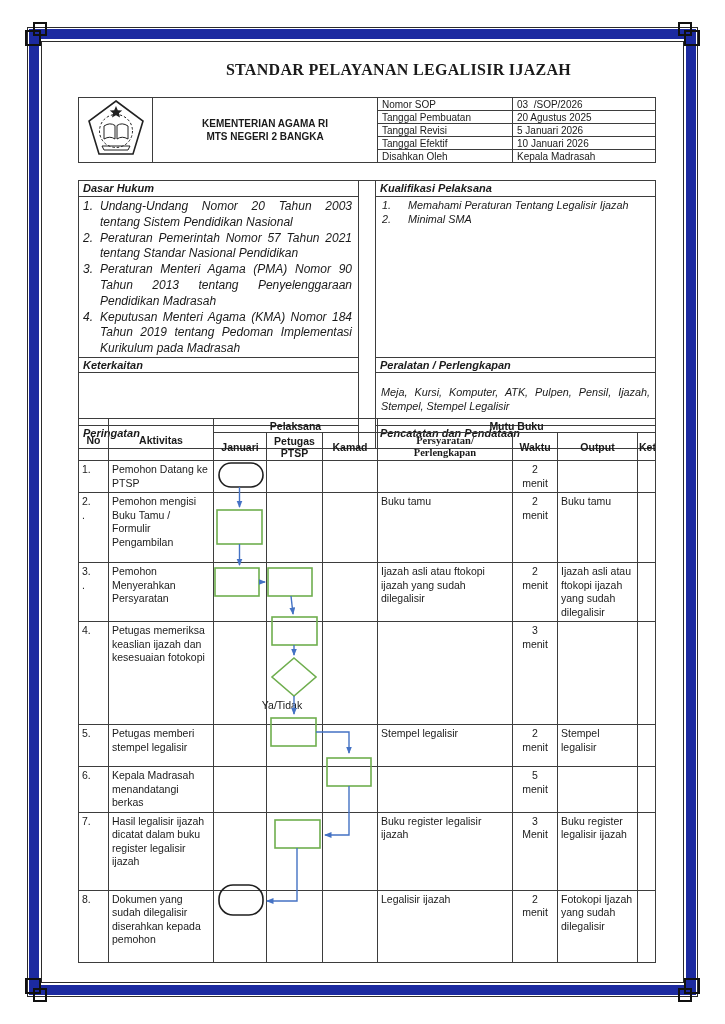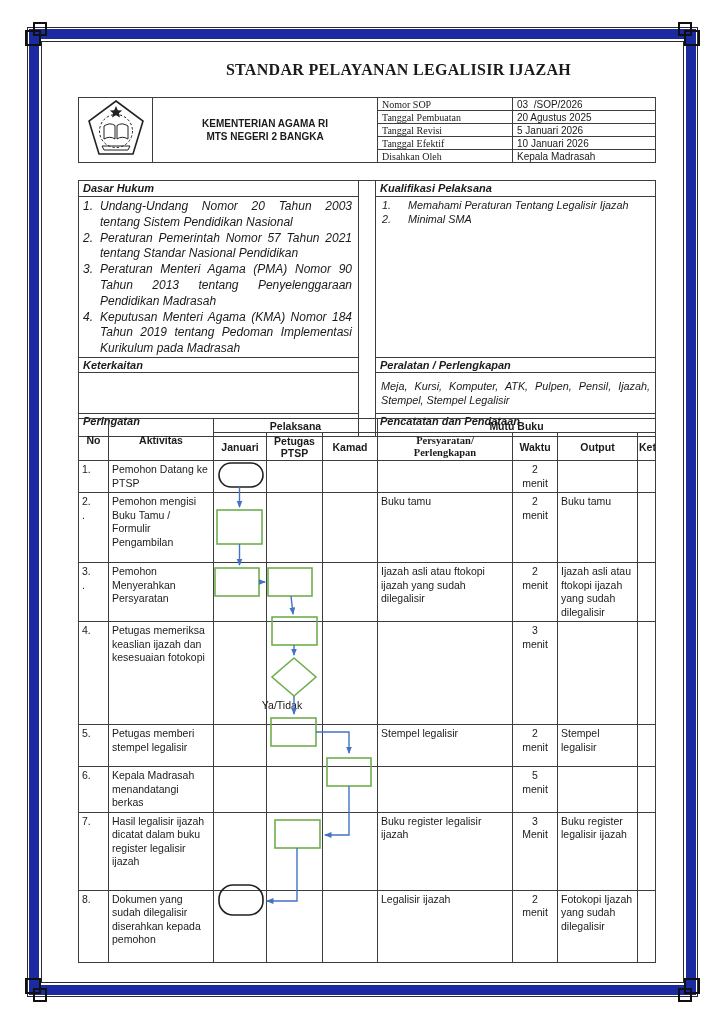--- a/index.html
+++ b/index.html
@@ -23,40 +23,40 @@
     font-family:"Liberation Serif",serif;font-weight:bold;font-size:16px;letter-spacing:.3px;margin-left:36px;}
 
   table{border-collapse:collapse;table-layout:fixed;}
   td,th{border:1px solid var(--line-dark);overflow:hidden;}
 
   
   #header-table{position:absolute;left:78px;top:97px;width:577px;}
   #header-table td{font-size:10px;padding:0 4px;vertical-align:middle;}
   .logo-cell{text-align:center;}
   .org-cell{text-align:center;font-weight:bold;font-size:10.5px;line-height:13px;}
-  .meta-label{height:13px;font-family:Liberation Serif, serif;}
+  .meta-label{height:13px;}
   .meta-value{white-space:pre;}
 
   
   #sop-band{position:absolute;left:78px;top:162px;width:577px;height:18px;
     border:1px solid var(--line-dark);border-top:none;text-align:center;
     font-weight:bold;font-size:12.5px;line-height:17px;}
 
   
   #sections-table{position:absolute;left:78px;top:180px;width:577px;font-style:italic;}
   #sections-table td{vertical-align:top;}
   .sec-head{font-weight:bold;font-size:11px;padding:1px 4px;height:16px;}
   .dh-list{padding:2px 6px 0 4px;}
   .dh-item{display:flex;font-size:12px;line-height:15.8px;}
   .dh-num{width:17px;flex:none;}
   .dh-text{flex:1;text-align:justify;text-align-last:left;}
   .kp-list{padding:1px 4px 0 6px;}
   .kp-item{display:flex;font-size:10.8px;line-height:14px;}
   .kp-num{width:26px;flex:none;}
-  .sec-content{font-size:10.8px;line-height:14px;padding:6px 5px;text-align:justify;text-align-last:left;}
+  .sec-content{font-size:10.8px;line-height:14px;padding:12px 5px;text-align:justify;text-align-last:left;}
 
   
   #main-table{position:absolute;left:78px;top:418px;width:577px;}
   #main-table th{font-weight:bold;font-size:10.5px;text-align:center;vertical-align:middle;line-height:12px;padding:0 1px;}
   #main-table td{vertical-align:top;font-size:10.5px;line-height:13.5px;padding:2px 3px;}
   td.no-cell{white-space:pre-line;font-size:11px;padding-left:6px;}
   td.akt-cell{font-size:11px;line-height:14px;padding-left:8px;margin-left:18px;}
   td.akt-cell.small{font-size:9.8px;line-height:12px;}
   td.waktu-cell{text-align:center;white-space:pre-line;}
   th.prewrap{white-space:pre-line;font-family:Liberation Serif, serif;}

